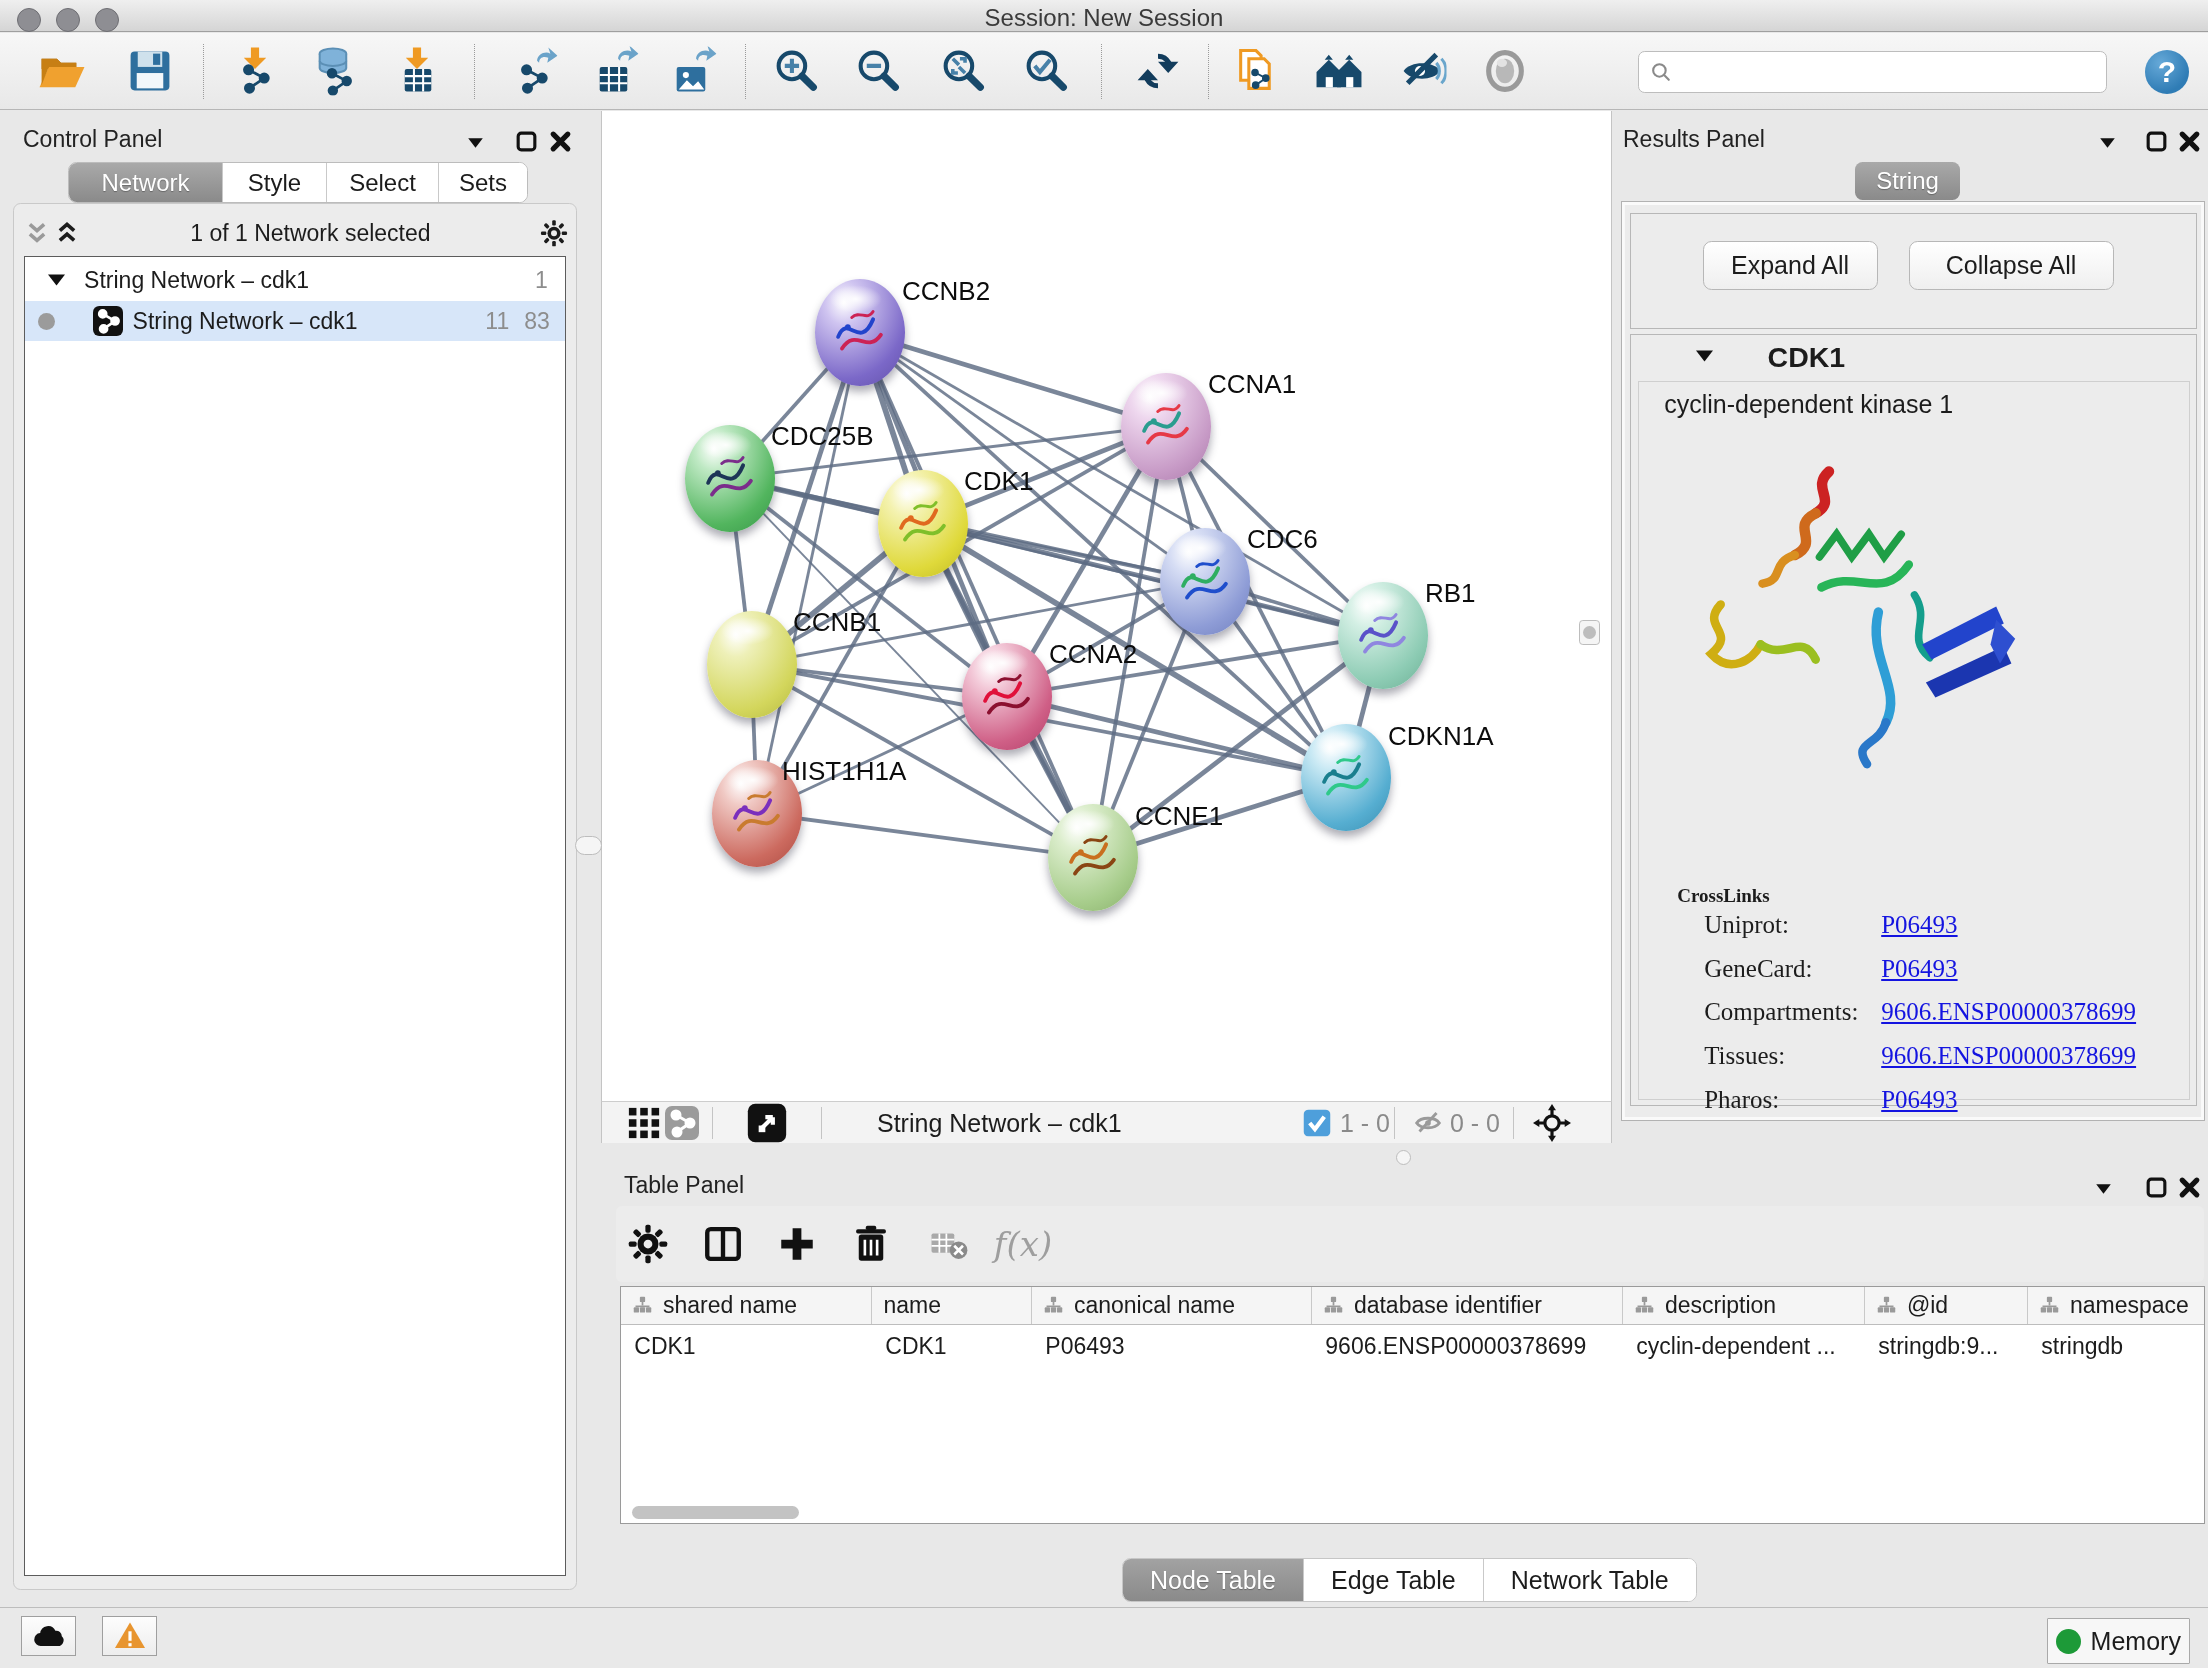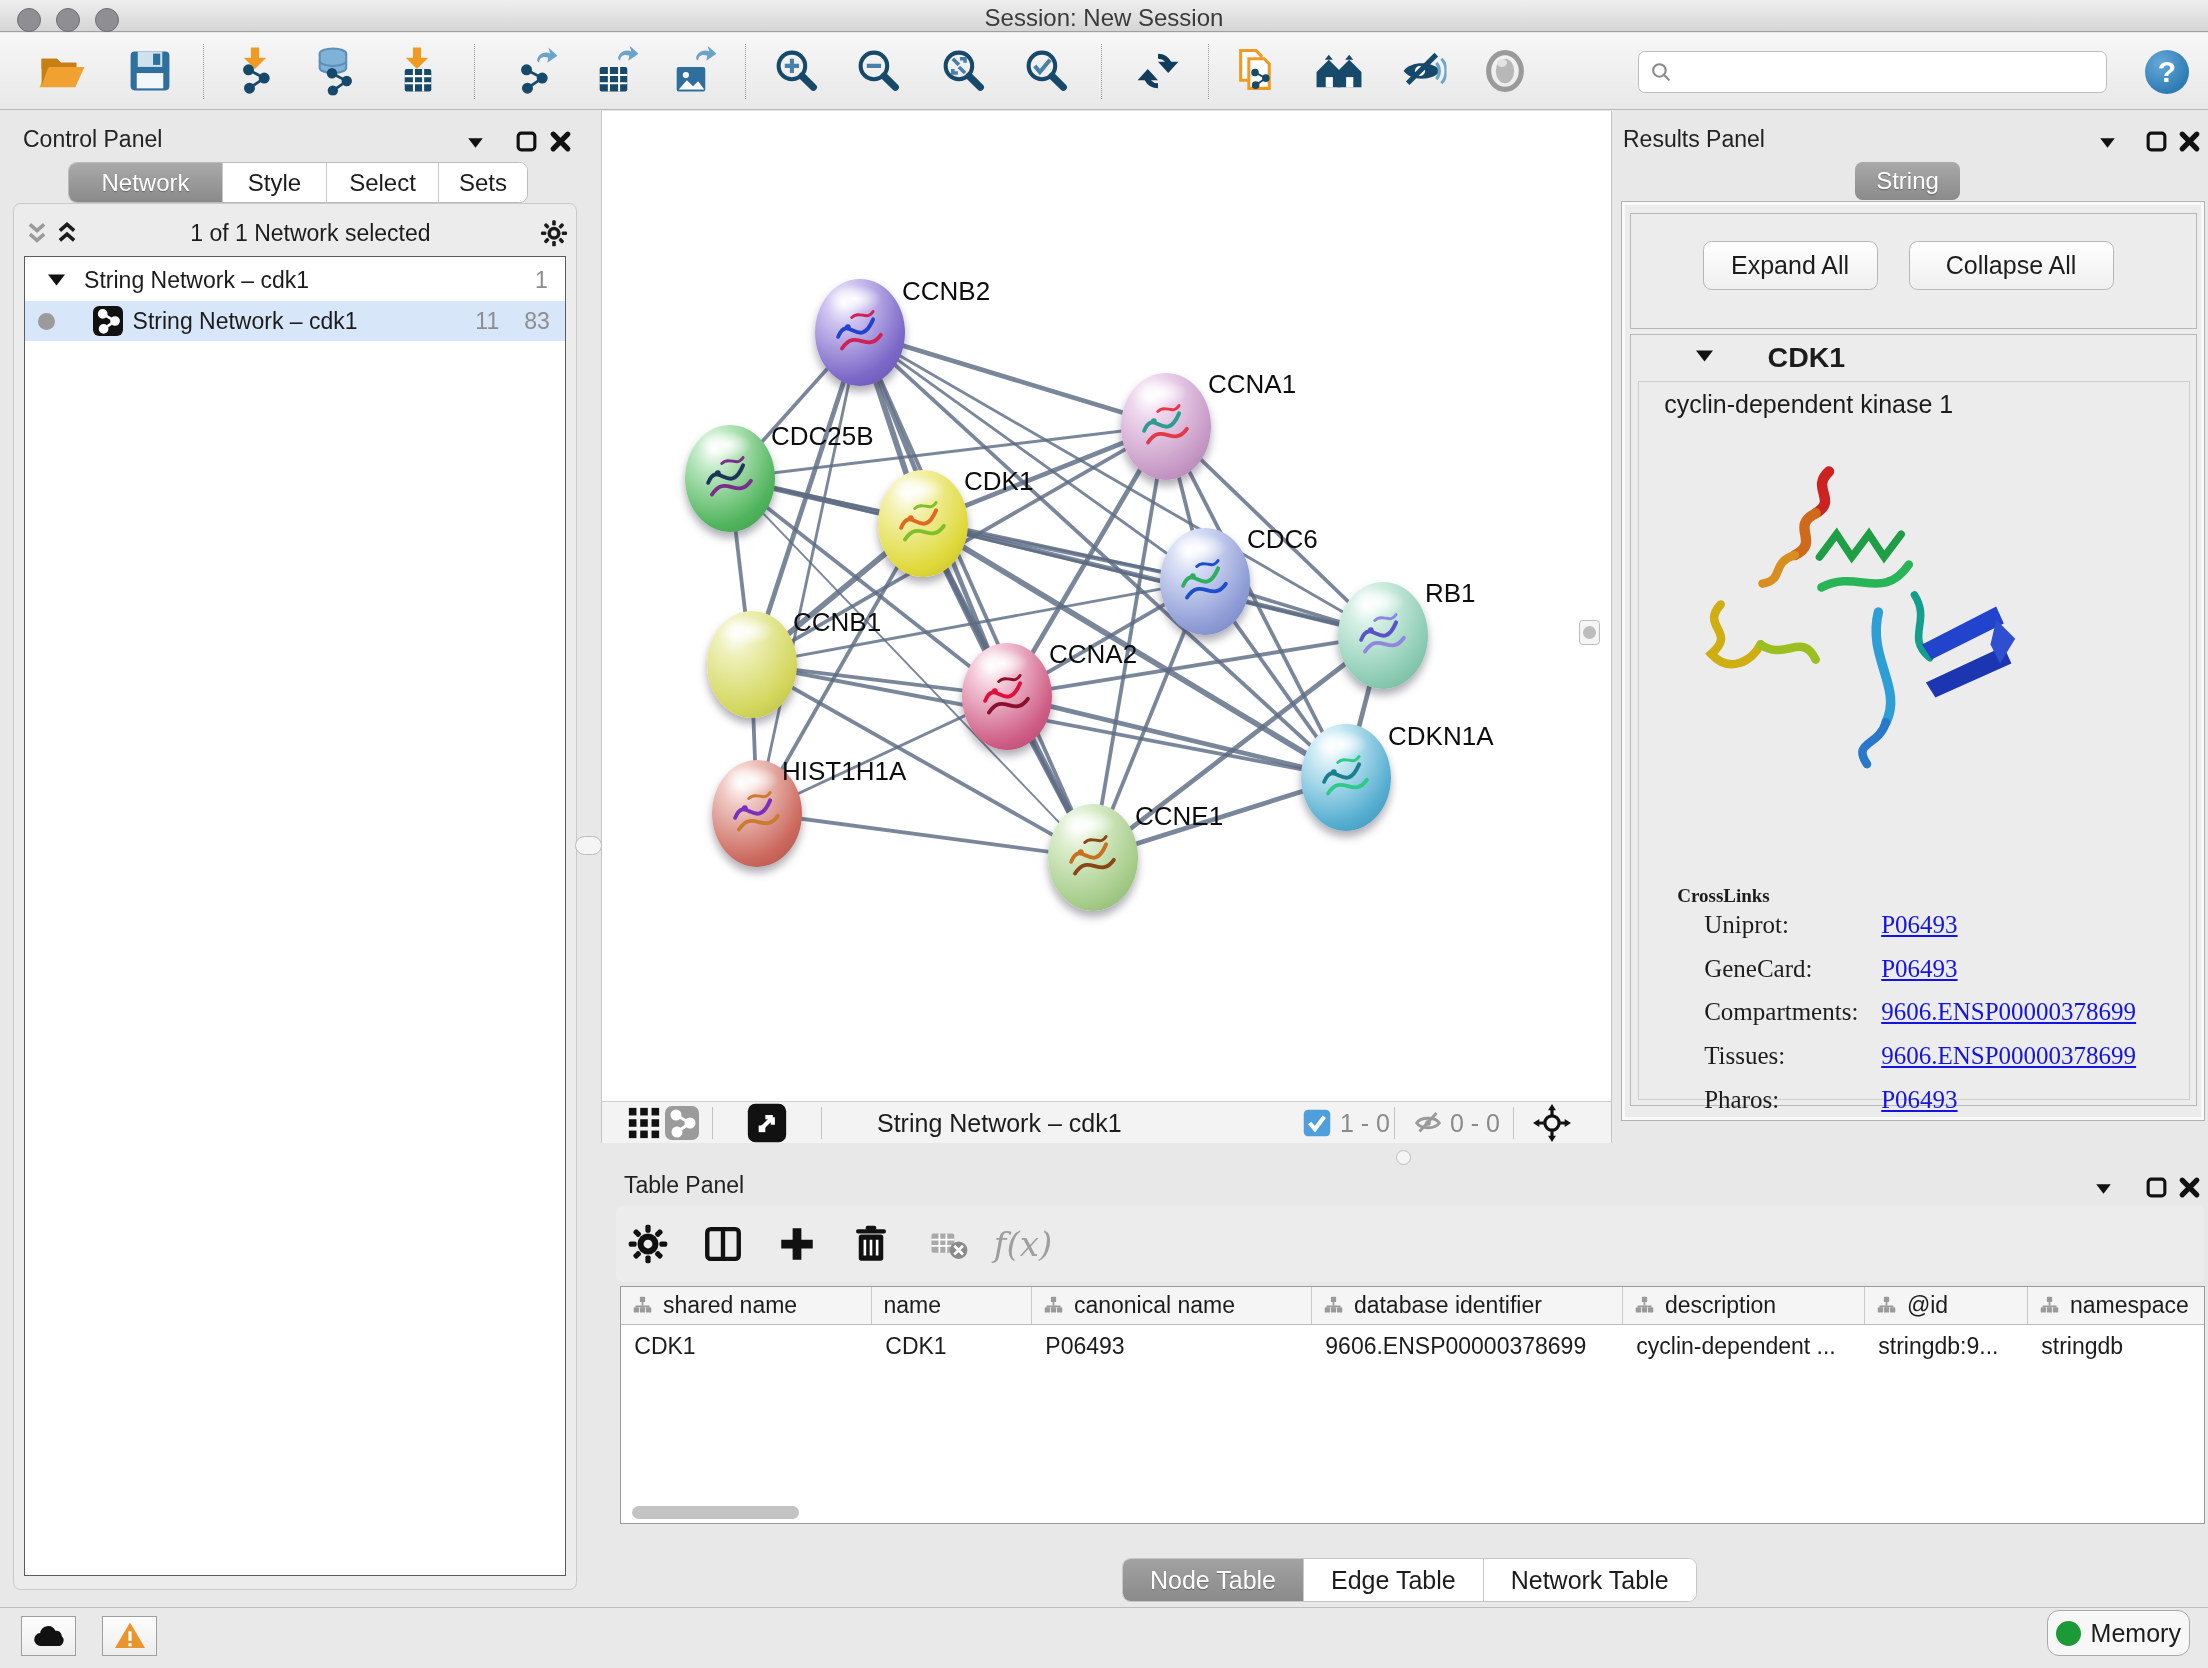--- a/index.html
+++ b/index.html
@@ -112,22 +112,22 @@
   .bt-tab { height:100%; display:flex; align-items:center; justify-content:center; font-size:25px;
     border-right:1px solid #c9c9c9; background:#fff; cursor:pointer; padding:0 27px; }
   .bt-tab:last-child { border-right:none; }
   .bt-tab.sel { background:linear-gradient(#a2a2a2,#8a8a8a); color:#fff; text-shadow:0 1px 1px rgba(0,0,0,.3); }
 
   
   .statusbar { position:absolute; left:0; top:1607px; width:2208px; height:61px;
     background:#e9e9e9; border-top:1px solid #bdbdbd; }
   .sb-btn { position:absolute; top:7.6px; height:40px; background:linear-gradient(#fdfdfd,#ededed);
     border:1.9px solid #9f9f9f; display:flex; align-items:center; justify-content:center; cursor:pointer; }
-  .mem-btn { position:absolute; left:2047px; top:2px; width:143px; height:46px; background:#f7f7f7;
-    border:1.9px solid #a9a9a9; border-radius:12px; display:flex; align-items:center; justify-content:center; gap:9.5px; font-size:25px; cursor:pointer; }
+  .mem-btn { position:absolute; left:2047px; top:10px; width:143px; height:46px; background:#f7f7f7;
+    border:1.9px solid #a9a9a9; border-radius:1px; display:flex; align-items:center; justify-content:center; gap:9.5px; font-size:25px; cursor:pointer; }
   .mem-dot { width:25px; height:25px; border-radius:50%; background:#1d9a38; }
 
   .handle-dot { position:absolute; background:#f5f5f5; border:1px solid #bdbdbd; cursor:col-resize; }
 </style>
 </head>
 <body>
 
 <div class="titlebar">
   <div class="traffic" style="left:17px"></div>
   <div class="traffic" style="left:56px"></div>
@@ -362,21 +362,21 @@
         <span style="margin-left:38px;width:30px;height:30px"><svg viewBox="0 0 34 34">
               <rect width="34" height="34" rx="7" fill="#111"></rect>
               <g stroke="#fff" stroke-width="3" fill="#fff">
                 <path d="M11 9L25 17L12 26" fill="none"></path>
                 <circle cx="11" cy="9" r="4"></circle>
                 <circle cx="25" cy="17" r="4"></circle>
                 <circle cx="12" cy="26" r="4"></circle>
               </g>
             </svg></span>
         <span style="margin-left:9.5px;flex:1">String Network – cdk1</span>
-        <span class="cnt" style="margin-right:25px">11</span>
+        <span class="cnt" style="margin-right:15px">11</span>
         <span class="cnt" style="margin-right:15px">83</span>
       </div>
     </div>
   </div>
 </div>
 
 <div class="net-canvas" id="net-canvas">
     <svg class="edges" width="1011" height="990" viewBox="0 0 1063 1041">
       <line x1="337" y1="433" x2="271" y2="233" stroke="#5d6b82" stroke-width="6" stroke-opacity="0.82"></line>
       <line x1="337" y1="433" x2="593" y2="331" stroke="#5d6b82" stroke-width="5" stroke-opacity="0.82"></line>

